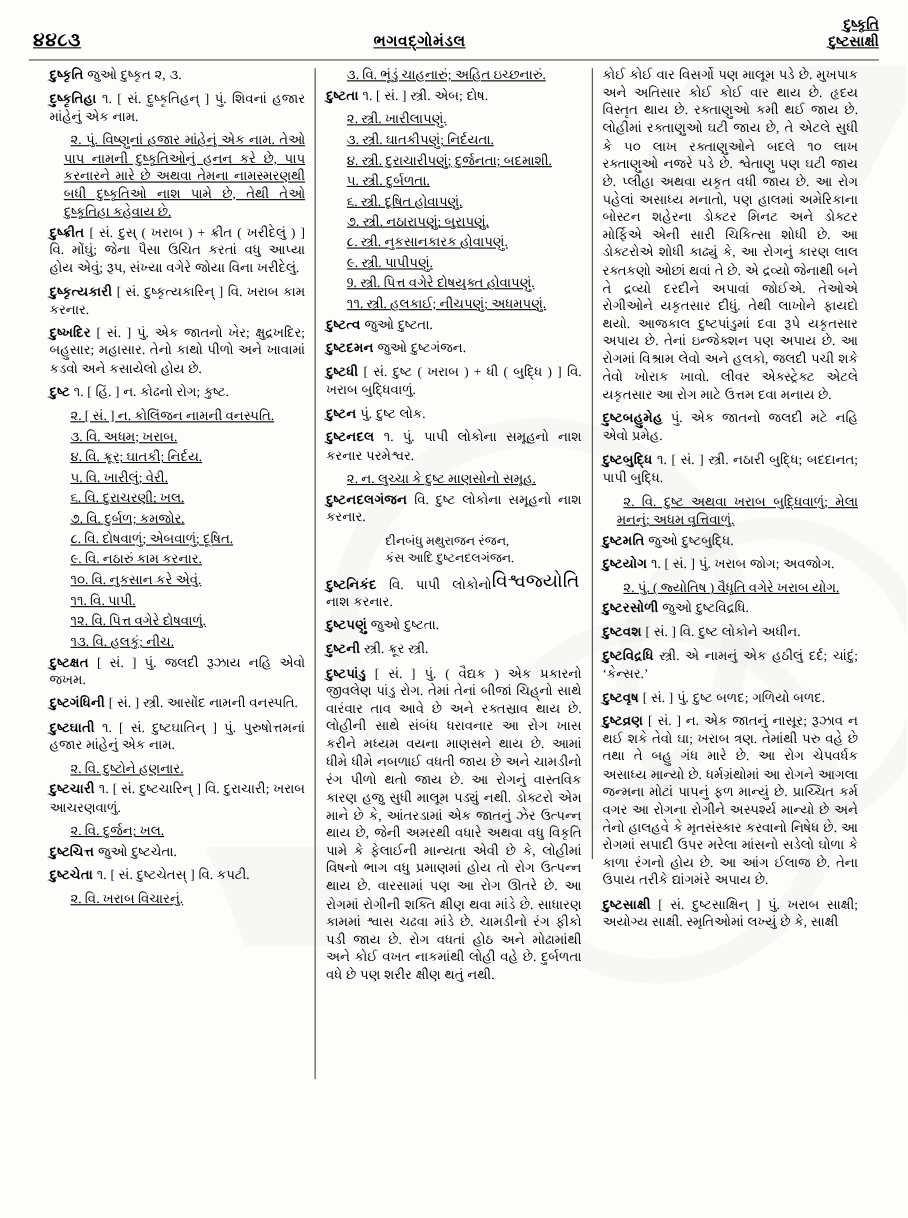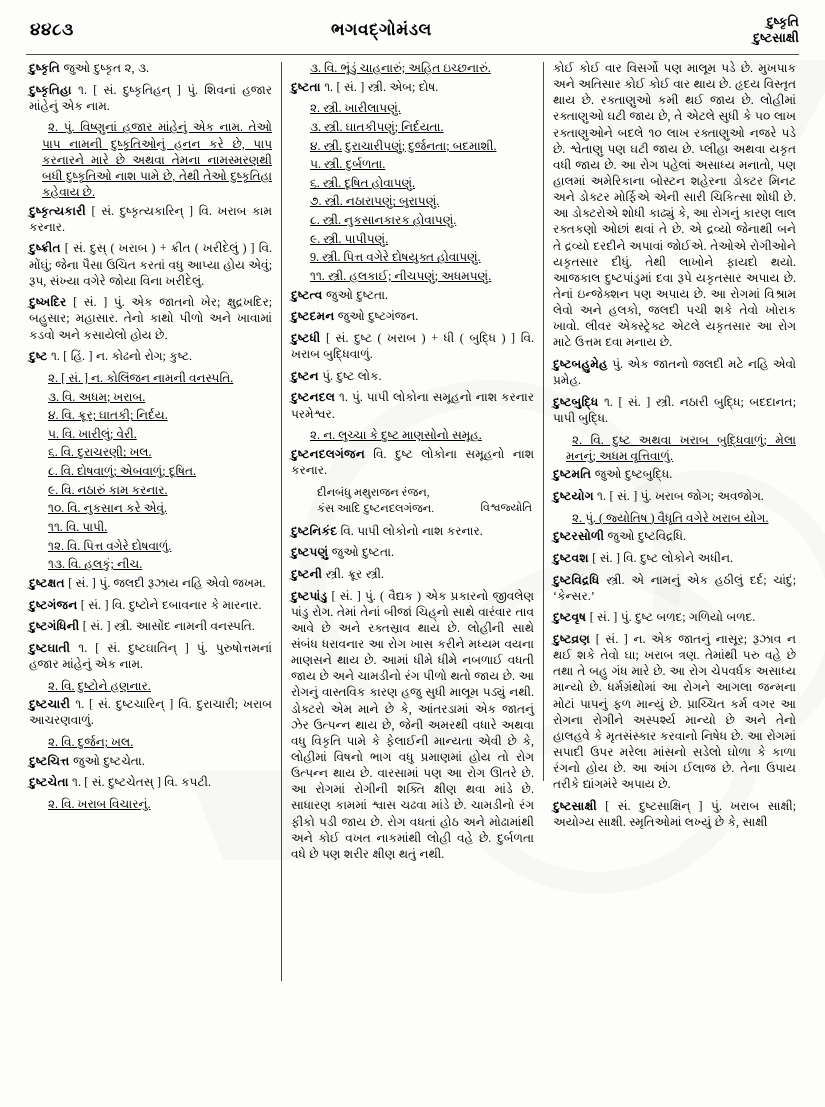--- a/index.html
+++ b/index.html
@@ -50,31 +50,32 @@
   
   #header {
     position: absolute;
     left: 0; right: 0; top: 0;
     height: 58px;
     padding: 14px 26px 0 30px;
     box-sizing: border-box;
   }
   .hdr-row {
     display: flex;
-    align-items: center;
+    align-items: flex-end;
     justify-content: space-between;
+    text-decoration: underline;
   }
   .hdr-page-number {
     font-size: 17px;
     font-weight: bold;
     letter-spacing: 0.5px;
     white-space: nowrap;
   }
   .hdr-title {
-    font-size: 17px;
+    font-size: 14px;
     font-weight: bold;
     text-align: center;
     flex: 1;
     letter-spacing: 0.5px;
   }
   .hdr-running {
     text-align: right;
     font-size: 13px;
     font-weight: bold;
     line-height: 1.25;
@@ -92,21 +93,21 @@
     opacity: 0.75;
   }
 
   
   #columns {
     position: absolute;
     left: 0; right: 0;
     top: 60px;
     bottom: 6px;
     display: flex;
-    padding: 0 20px;
+    padding: 0 36px;
     box-sizing: border-box;
   }
   .column {
     flex: 1 1 0;
     padding: 0 9px;
     box-sizing: border-box;
     position: relative;
     font-size: 12.1px;
     line-height: 1.335;
   }
@@ -138,25 +139,25 @@
   }
   .entry-body {
     display: inline;
   }
   .verse {
     margin: 2px 0 6px 0;
     padding-left: 26px;
     font-size: 11.4px;
     line-height: 1.45;
   }
-  .verse .vline { display: block; white-space: nowrap; }
+  .verse .vline { display: block; white-space: nowrap; margin-left: 28px; }
   .verse .vcite {
     float: right;
     margin-right: 2px;
-    font-size: 11px;
+    font-size: 17px;
   }
 </style>
 </head>
 <body>
 
 <div id="page">
 
   <div class="scan-blotch blotch-a"></div>
   <div class="scan-blotch blotch-b"></div>
   <div class="scan-blotch blotch-c"></div>
@@ -173,37 +174,37 @@
       </div>
     </div>
   </div>
   <div id="rule"></div>
 
   <div id="columns">
     <div class="column" id="col-1">
         <div class="entry"><span class="headword">દુષ્કૃતિ</span><span class="entry-body"> જુઓ દુષ્કૃત ૨, ૩.</span></div>
         <div class="entry"><span class="headword">દુષ્કૃતિહા</span><span class="entry-body"> ૧. [ સં.  દુષ્કૃતિહન્ ] પું. શિવનાં હજાર માંહેનું એક નામ.</span></div>
         <div class="sense">૨. પું. વિષ્ણુનાં હજાર માંહેનું એક નામ. તેઓ પાપ નામની દુષ્કૃતિઓનું હનન કરે છે, પાપ કરનારને મારે છે અથવા તેમના નામસ્મરણથી બધી દુષ્કૃતિઓ નાશ પામે છે, તેથી તેઓ દુષ્કૃતિહા કહેવાય છે.</div>
+        <div class="entry"><span class="headword">દુષ્ક્રીત</span><span class="entry-body"> [ સં. દુસ્ ( ખરાબ ) + ક્રીત ( ખરીદેલું ) ] વિ. મોંઘું; જેના પૈસા ઉચિત કરતાં વધુ આપ્યા હોય એવું; રૂપ, સંખ્યા વગેરે જોયા વિના ખરીદેલું.</span></div>
         <div class="entry"><span class="headword">દુષ્કૃત્યકારી</span><span class="entry-body"> [ સં. દુષ્કૃત્યકારિન્ ] વિ. ખરાબ કામ કરનાર.</span></div>
-        <div class="entry"><span class="headword">દુષ્ક્રીત</span><span class="entry-body"> [ સં. દુસ્ ( ખરાબ ) + ક્રીત ( ખરીદેલું ) ] વિ. મોંઘું; જેના પૈસા ઉચિત કરતાં વધુ આપ્યા હોય એવું; રૂપ, સંખ્યા વગેરે જોયા વિના ખરીદેલું.</span></div>
         <div class="entry"><span class="headword">દુષ્ખદિર</span><span class="entry-body"> [ સં. ] પું. એક જાતનો ખેર; ક્ષુદ્રખદિર; બહુસાર; મહાસાર. તેનો કાથો પીળો અને ખાવામાં કડવો અને કસાયેલો હોય છે.</span></div>
         <div class="entry"><span class="headword">દુષ્ટ</span><span class="entry-body"> ૧. [ હિં. ] ન. કોઢનો રોગ; કુષ્ટ.</span></div>
         <div class="sense">૨. [ સં. ] ન. કોલિંજન નામની વનસ્પતિ.</div>
         <div class="sense">૩. વિ. અધમ; ખરાબ.</div>
         <div class="sense">૪. વિ. ક્રૂર; ઘાતકી; નિર્દય.</div>
         <div class="sense">૫. વિ. ખારીલું; વેરી.</div>
         <div class="sense">૬. વિ. દુરાચરણી; ખલ.</div>
+        <div class="sense">૭. વિ. દુર્બળ; કમજોર.</div>
         <div class="sense">૮. વિ. દોષવાળું; એબવાળું; દૂષિત.</div>
         <div class="sense">૯. વિ. નઠારું કામ કરનાર.</div>
         <div class="sense">૧૦. વિ. નુકસાન કરે એવું.</div>
         <div class="sense">૧૧. વિ. પાપી.</div>
         <div class="sense">૧૨. વિ. પિત્ત વગેરે દોષવાળું.</div>
         <div class="sense">૧૩. વિ. હલકું; નીચ.</div>
         <div class="entry"><span class="headword">દુષ્ટક્ષત</span><span class="entry-body"> [ સં. ] પું. જલદી રૂઝાય નહિ એવો જખમ.</span></div>
-        <div class="entry"><span class="headword">દુષ્ટગંજન</span><span class="entry-body"> [ સં. ] વિ. દુષ્ટોને દબાવનાર કે મારનાર.</span></div>
         <div class="entry"><span class="headword">દુષ્ટગંધિની</span><span class="entry-body"> [ સં. ] સ્ત્રી. આસોંદ નામની વનસ્પતિ.</span></div>
         <div class="entry"><span class="headword">દુષ્ટઘાતી</span><span class="entry-body"> ૧. [ સં. દુષ્ટઘાતિન્ ] પું. પુરુષોત્તમનાં હજાર માંહેનું એક નામ.</span></div>
         <div class="sense">૨. વિ. દુષ્ટોને હણનાર.</div>
         <div class="entry"><span class="headword">દુષ્ટચારી</span><span class="entry-body"> ૧. [ સં. દુષ્ટચારિન્ ] વિ. દુરાચારી; ખરાબ આચરણવાળું.</span></div>
         <div class="sense">૨. વિ. દુર્જન; ખલ.</div>
         <div class="entry"><span class="headword">દુષ્ટચિત્ત</span><span class="entry-body"> જુઓ દુષ્ટચેતા.</span></div>
         <div class="entry"><span class="headword">દુષ્ટચેતા</span><span class="entry-body"> ૧. [ સં. દુષ્ટચેતસ્ ] વિ. કપટી.</span></div>
         <div class="sense">૨. વિ. ખરાબ વિચારનું.</div>
       </div>
     <div class="col-div"></div>

